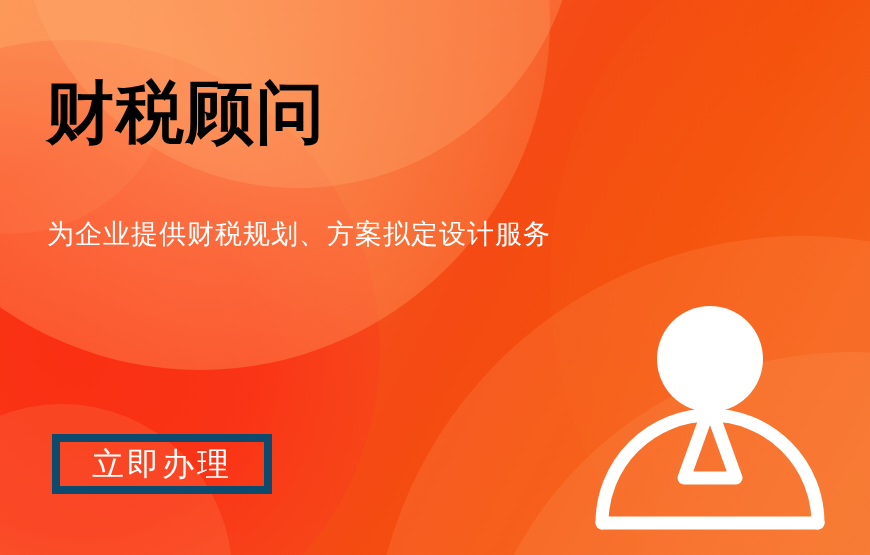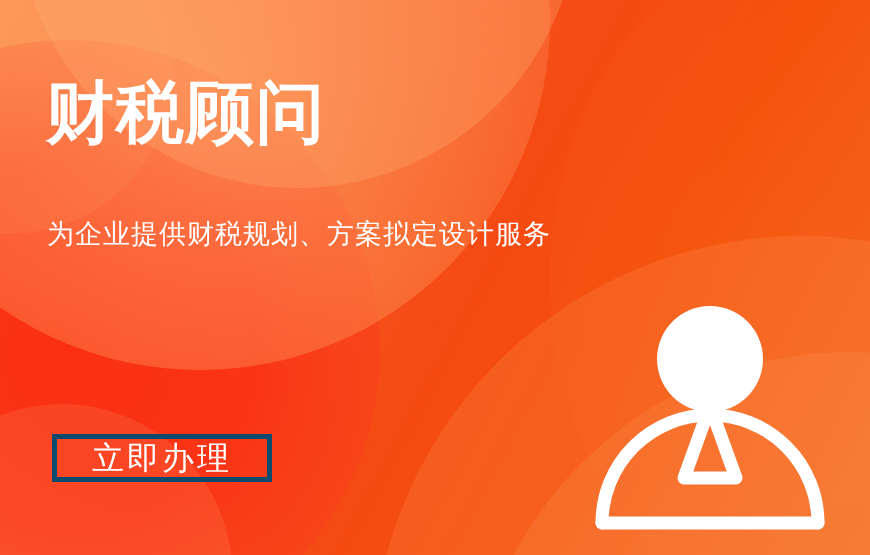--- a/index.html
+++ b/index.html
@@ -126,21 +126,21 @@
   
   .content {
     position: absolute;
     inset: 0;
   }
 
   .headline {
     position: absolute;
     left: 46px;
     top: 78px;
-    color: #ffffff;
+    color: #000000;
     font-size: 68px;
     font-weight: bold;
     letter-spacing: 2px;
     line-height: 1;
     white-space: nowrap;
   }
 
   .subhead {
     position: absolute;
     left: 47px;
@@ -151,23 +151,23 @@
     letter-spacing: 1px;
     line-height: 1.18;
     white-space: nowrap;
   }
 
   .cta-button {
     position: absolute;
     left: 52px;
     top: 434px;
     width: 220px;
-    height: 48px;
+    height: 60px;
     box-sizing: border-box;
-    border: 5px solid #0c4a6e;
+    border: 8px solid #0c4a6e;
     background: transparent;
     color: #ffffff;
     font-family: "Liberation Sans", "DejaVu Sans", sans-serif;
     font-size: 32px;
     letter-spacing: 3px;
     line-height: 1;
     display: flex;
     align-items: center;
     justify-content: center;
     padding: 0;

